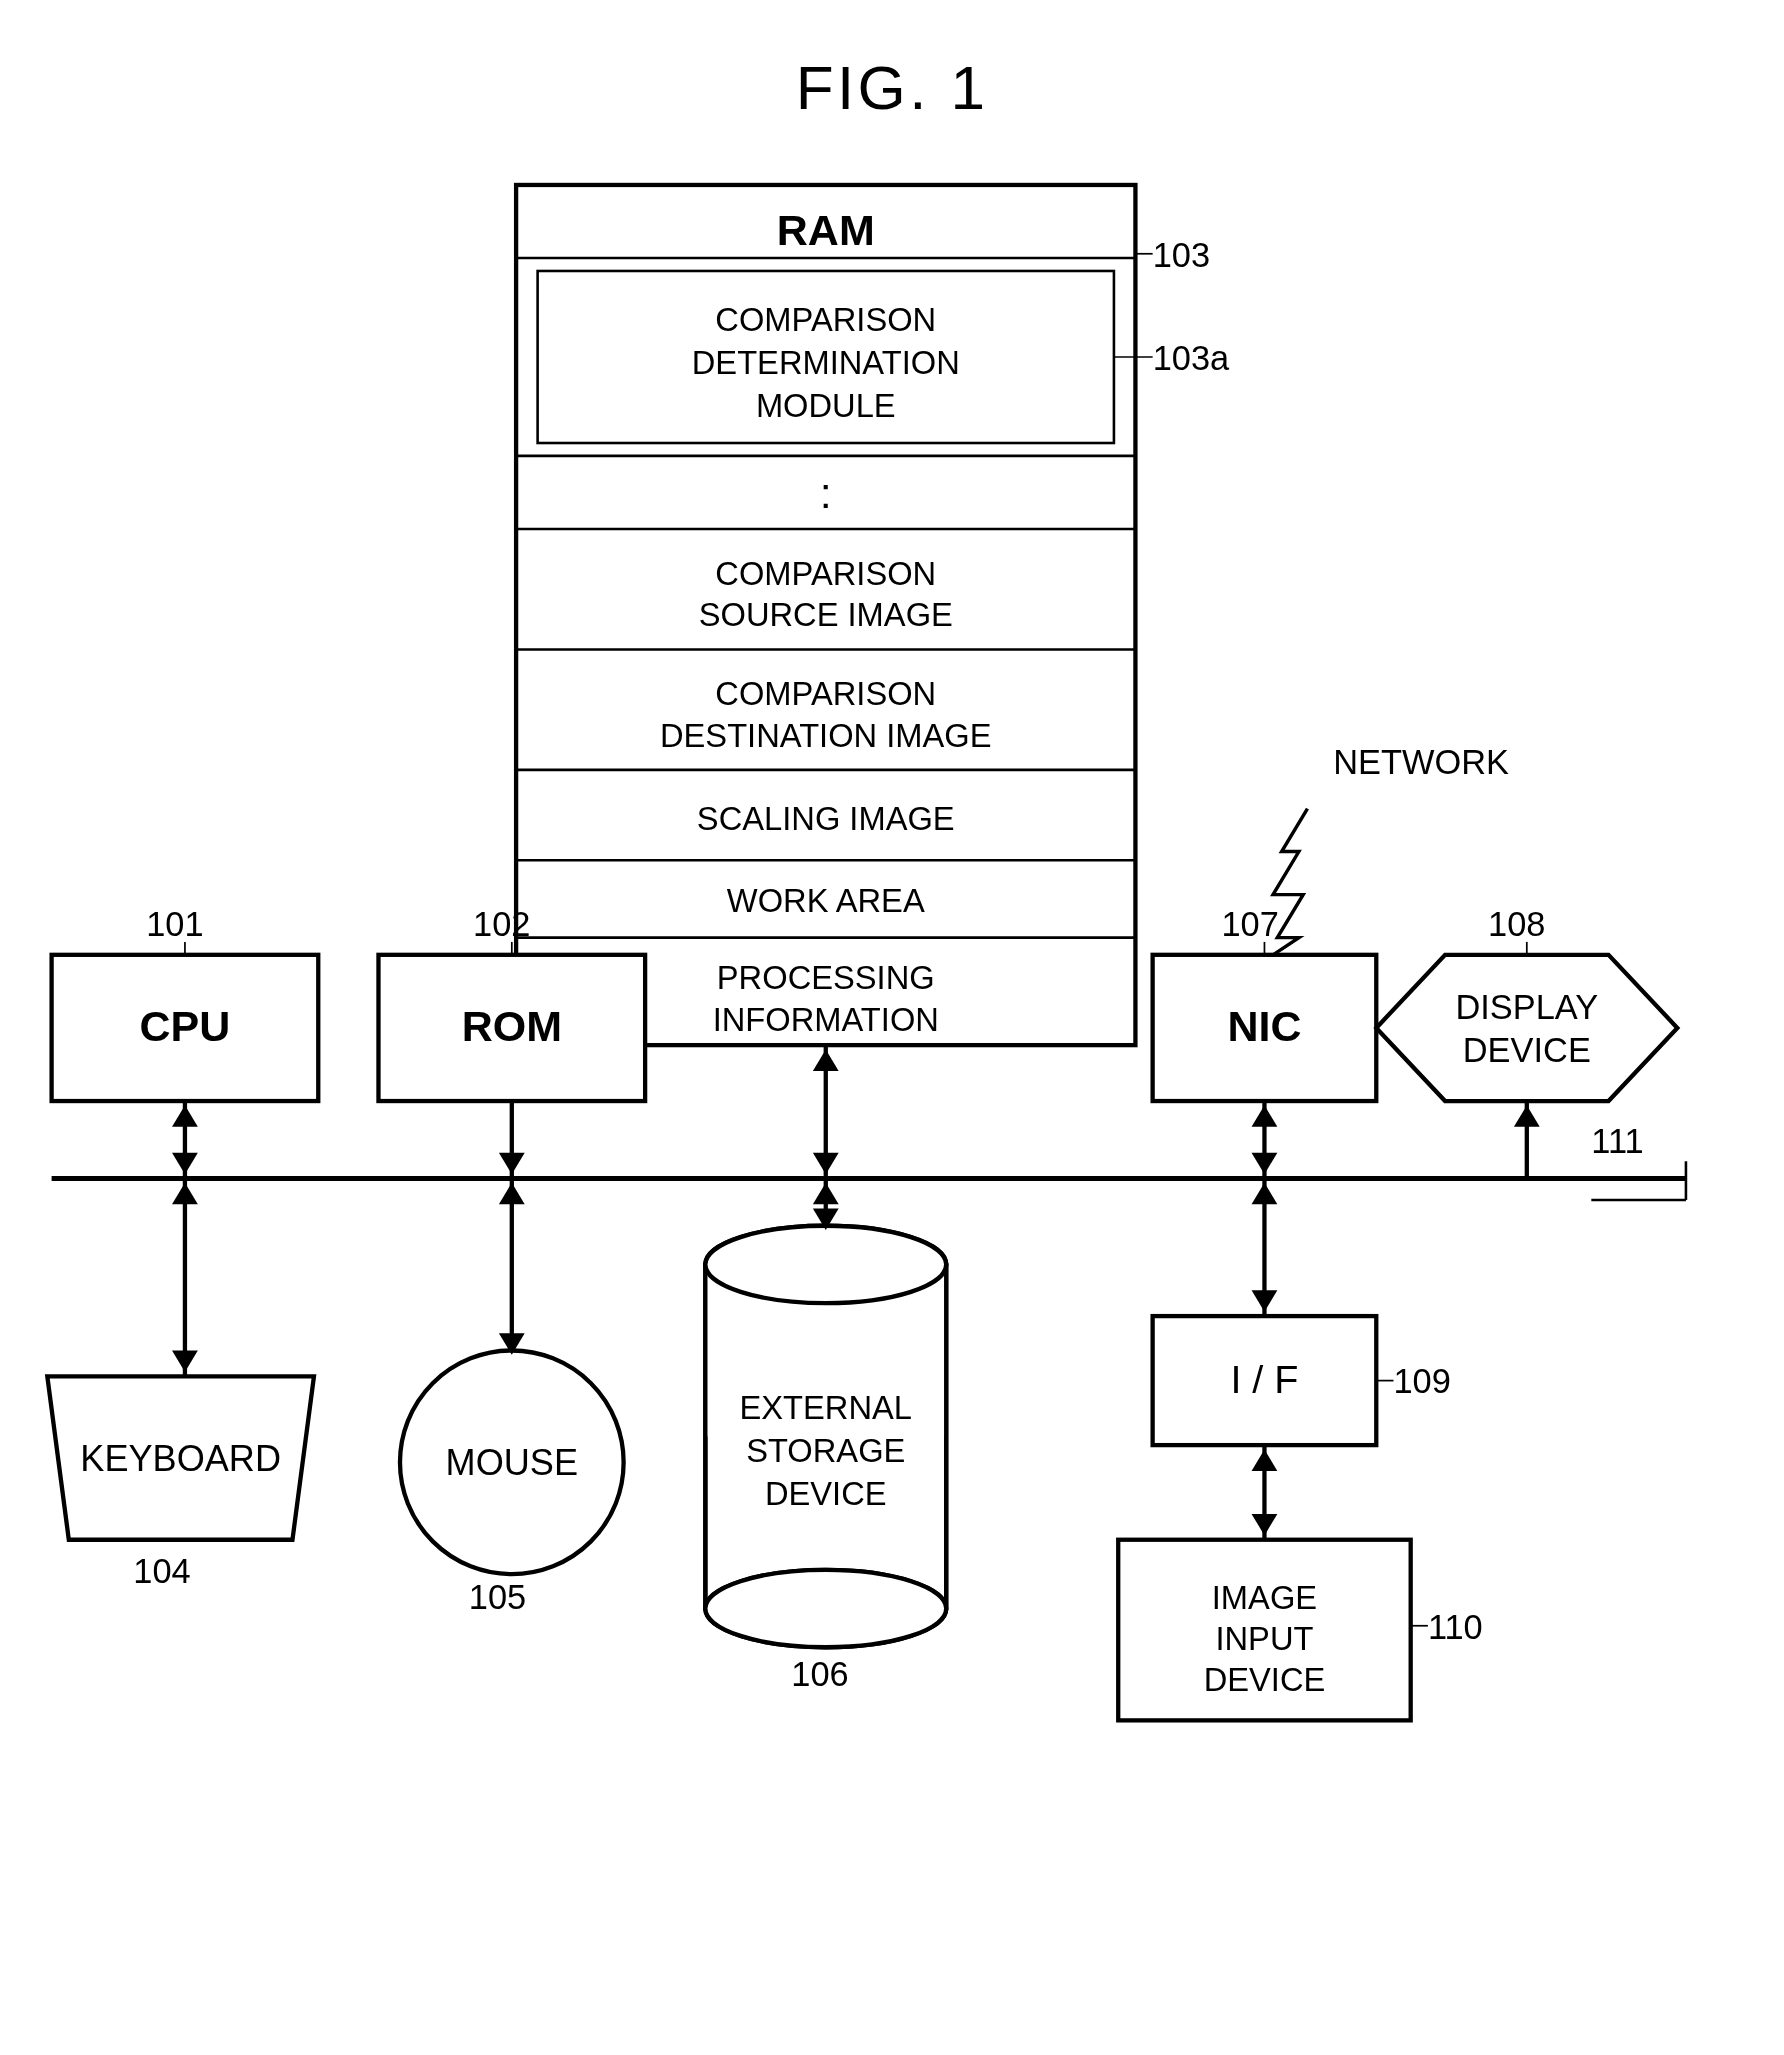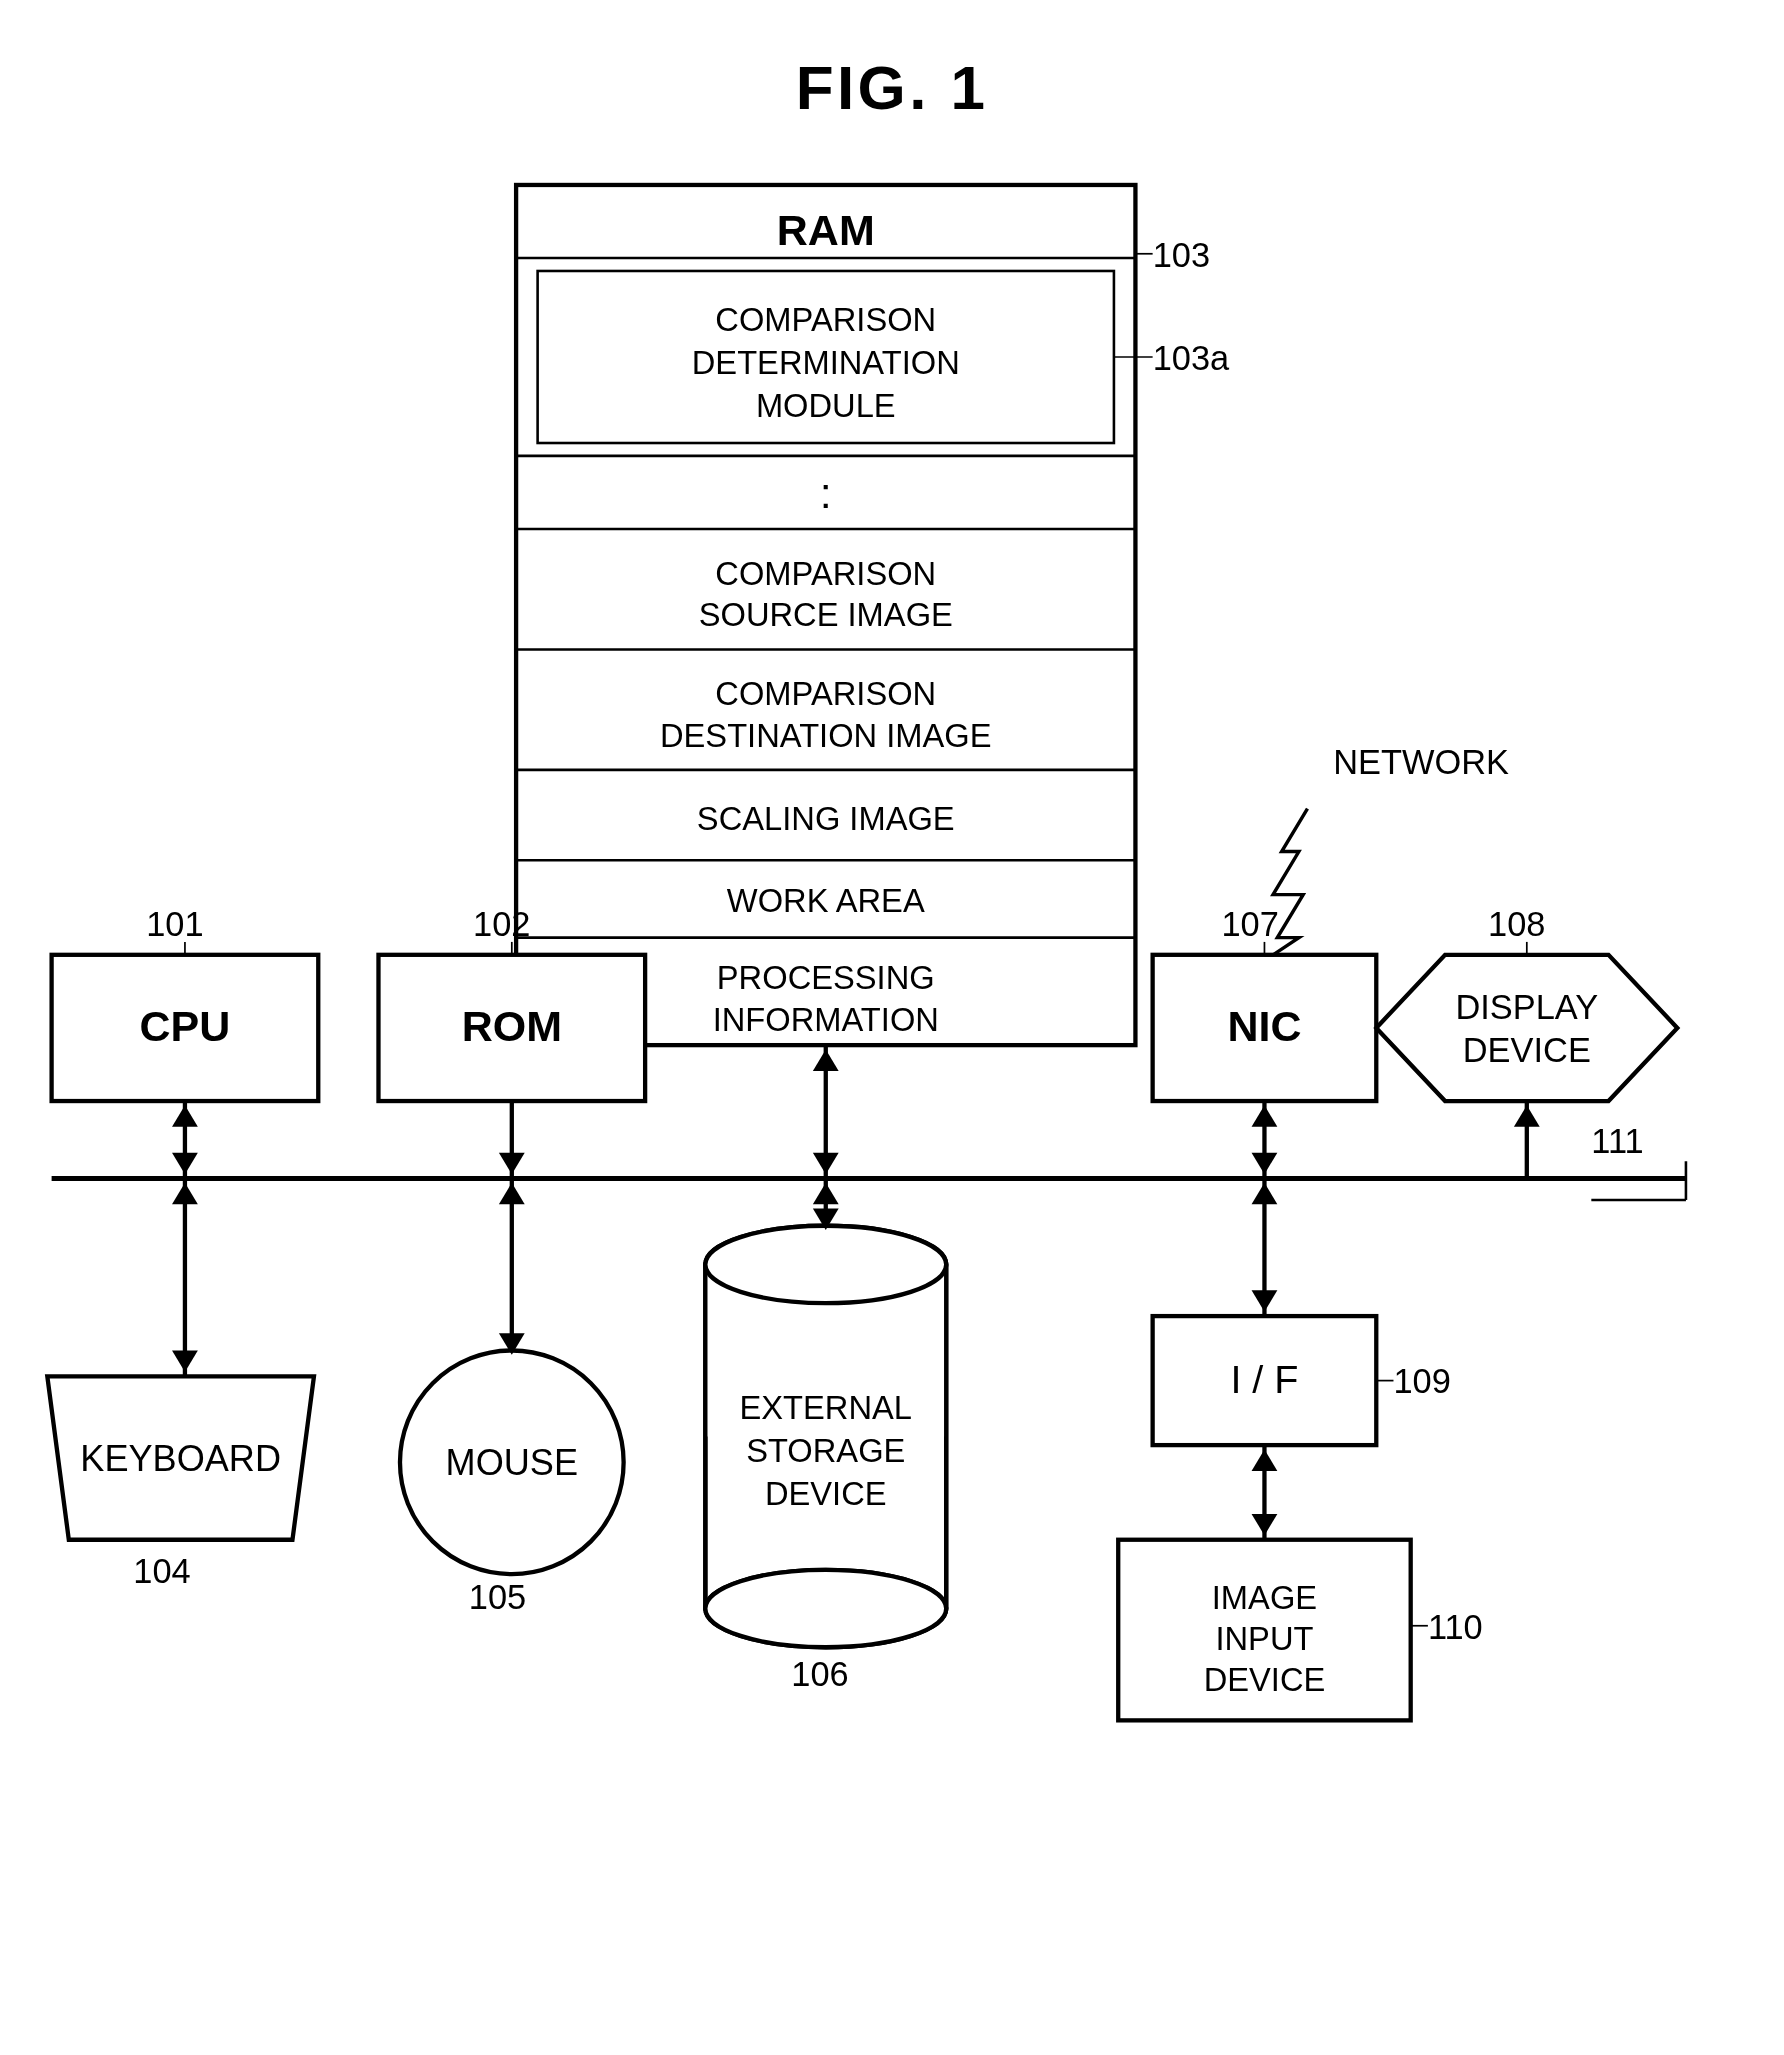--- a/index.html
+++ b/index.html
@@ -18,21 +18,21 @@
       width: 100%;
       height: 100%;
     }
 
     .fig-title {
       position: absolute;
       top: 52px;
       left: 50%;
       transform: translateX(-50%);
       font-size: 62px;
-      font-weight: bold;
+      font-weight: normal;
       letter-spacing: 3.4px;
     }
 
     svg.diagram-svg {
       position: absolute;
       top: 0; left: 0;
       width: 100%;
       height: 100%;
       pointer-events: none;
     }

